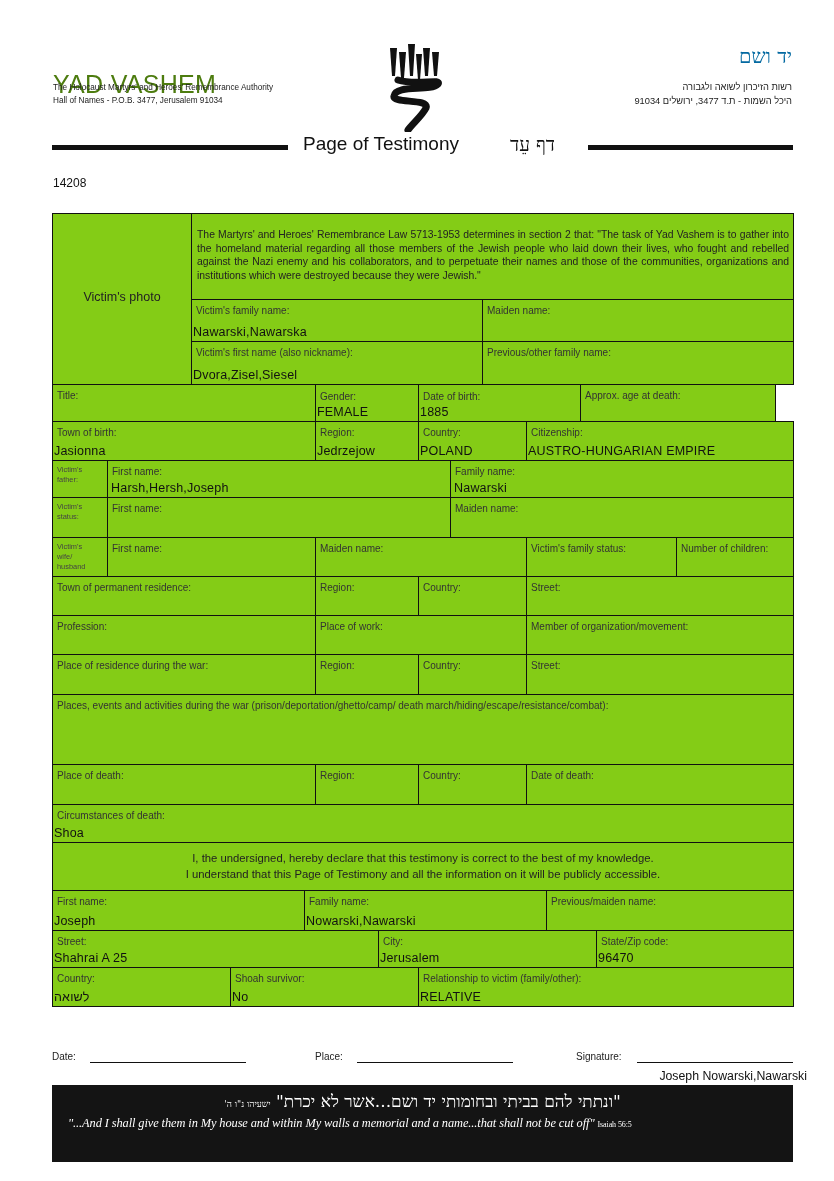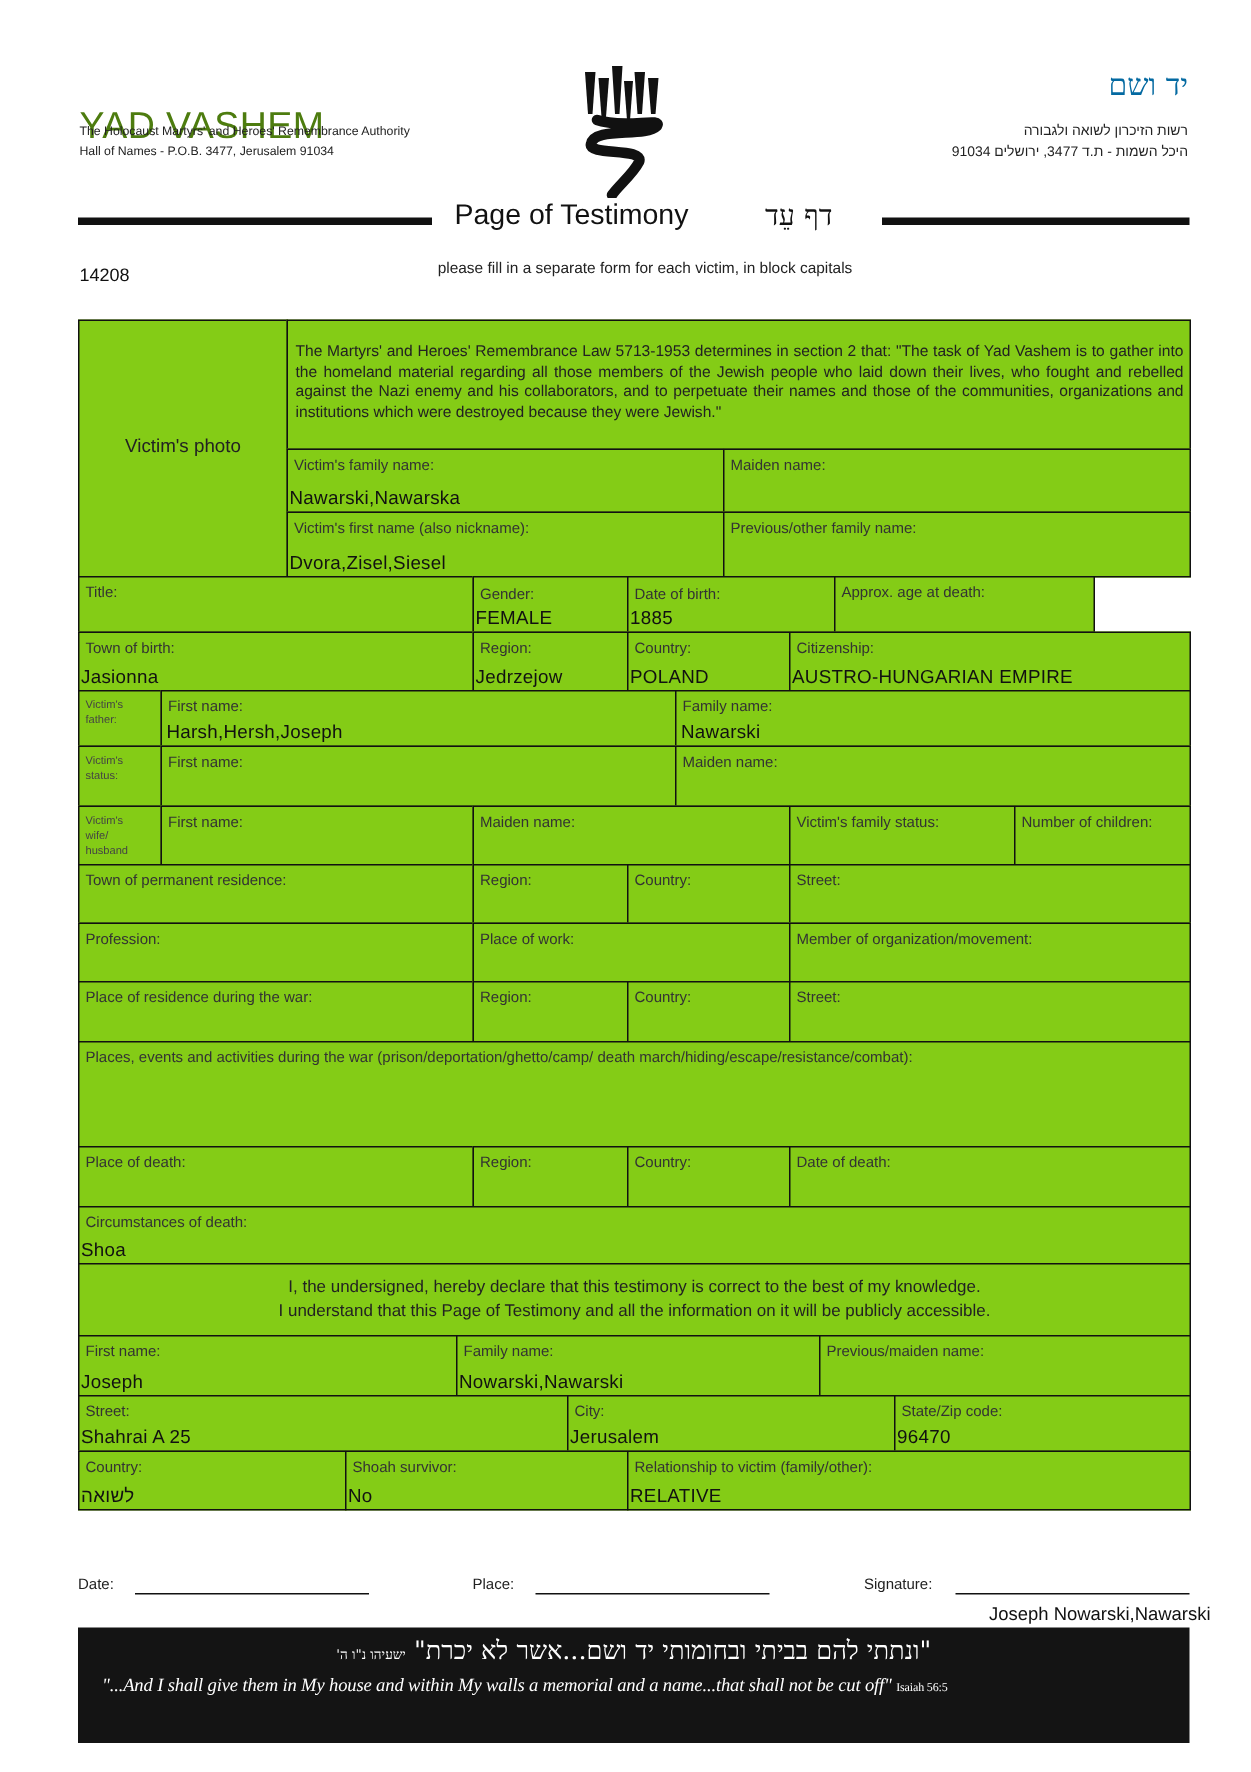--- a/index.html
+++ b/index.html
@@ -60,21 +60,20 @@
 <div class="abs heb-sub" style="top:82px;">רשות הזיכרון לשואה ולגבורה</div>
 <div class="abs heb-sub" style="top:96px;">היכל השמות - ת.ד 3477, ירושלים 91034</div>
 
 <div class="abs rule" style="left:52px;top:145px;width:236px;"></div>
 <div class="abs rule" style="left:588px;top:145px;width:205px;"></div>
 <div class="abs title">Page of Testimony</div>
 <div class="abs title-heb">דף עֵד</div>
 
 <div class="abs serial">14208</div>
 <div class="abs intro">
-  <div>please fill in a separate form for each victim, in block capitals</div>
 </div>
 
 <div class="cell" style="left:52px;top:213px;width:140px;height:172px;">
   <div class="photo-label">Victim's photo</div>
 </div>
 <div class="cell" style="left:191px;top:213px;width:603px;height:87px;">
   <div class="law">The Martyrs' and Heroes' Remembrance Law 5713-1953 determines in section 2 that: "The task of Yad Vashem is to gather into the homeland material regarding all those members of the Jewish people who laid down their lives, who fought and rebelled against the Nazi enemy and his collaborators, and to perpetuate their names and those of the communities, organizations and institutions which were destroyed because they were Jewish."</div>
 </div>
 <div class="cell" style="left:191px;top:299px;width:292px;height:43px;">
   <div class="lbl">Victim's family name:</div>
@@ -98,21 +97,21 @@
   <div class="val"></div>
 </div>
 <div class="cell" style="left:315px;top:384px;width:104px;height:38px;">
   <div class="lbl" style="top:6px;">Gender:</div>
   <div class="val">FEMALE</div>
 </div>
 <div class="cell" style="left:418px;top:384px;width:163px;height:38px;">
   <div class="lbl" style="top:6px;">Date of birth:</div>
   <div class="val">1885</div>
 </div>
-<div class="cell" style="left:556px;top:384px;width:174px;height:38px;">
+<div class="cell" style="left:580px;top:384px;width:196px;height:38px;">
   <div class="lbl">Approx. age at death:</div>
   <div class="val"></div>
 </div>
 
 <div class="cell" style="left:52px;top:421px;width:264px;height:40px;text-align:center;">
   <div class="lbl">Town of birth:</div>
   <div class="val">Jasionna</div>
 </div>
 <div class="cell" style="left:315px;top:421px;width:104px;height:40px;">
   <div class="lbl">Region:</div>

